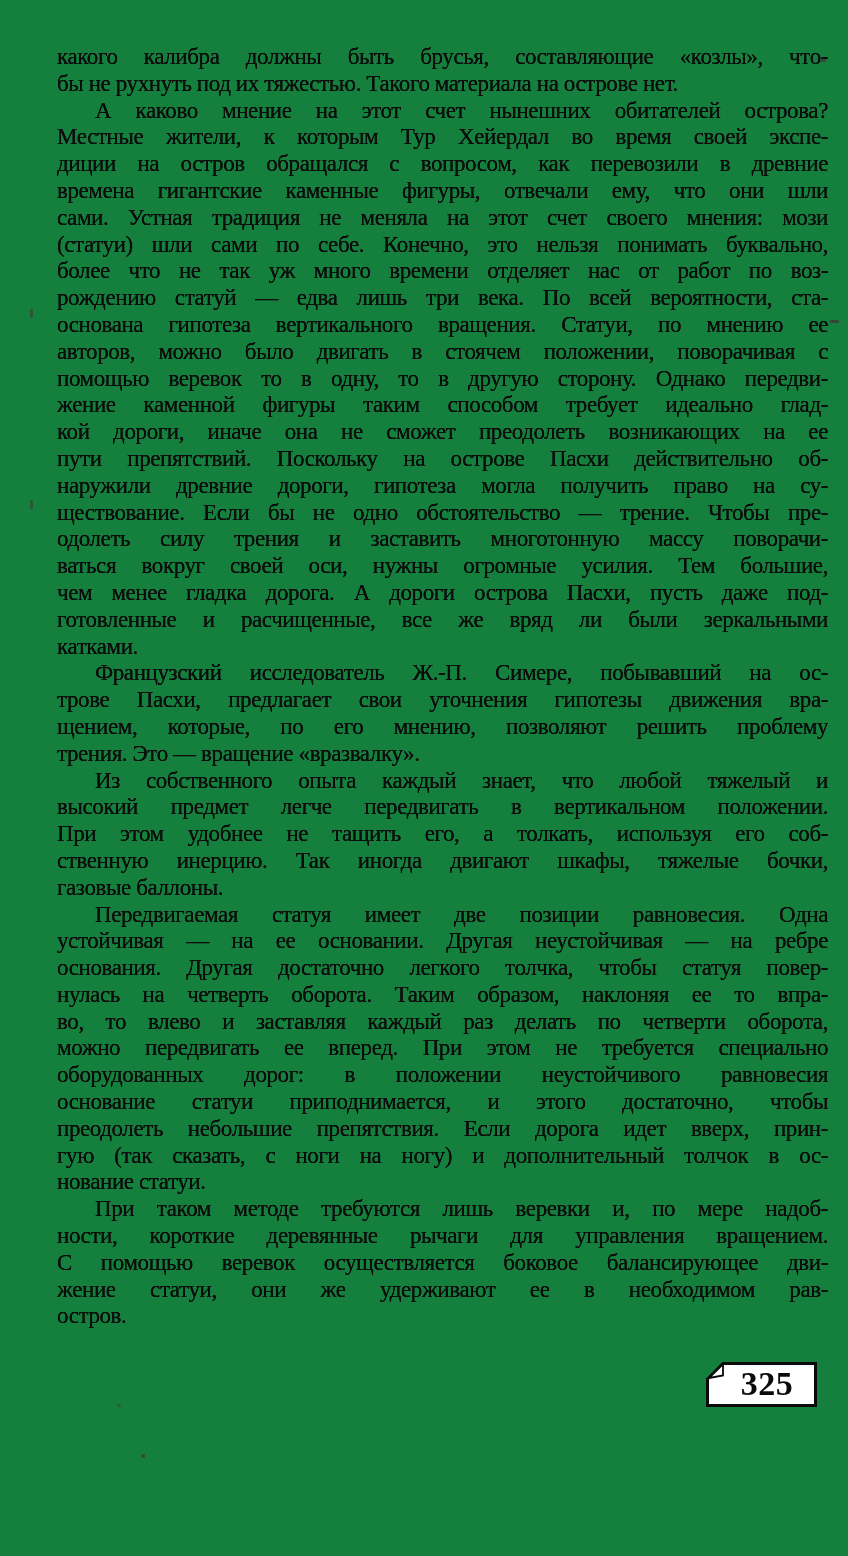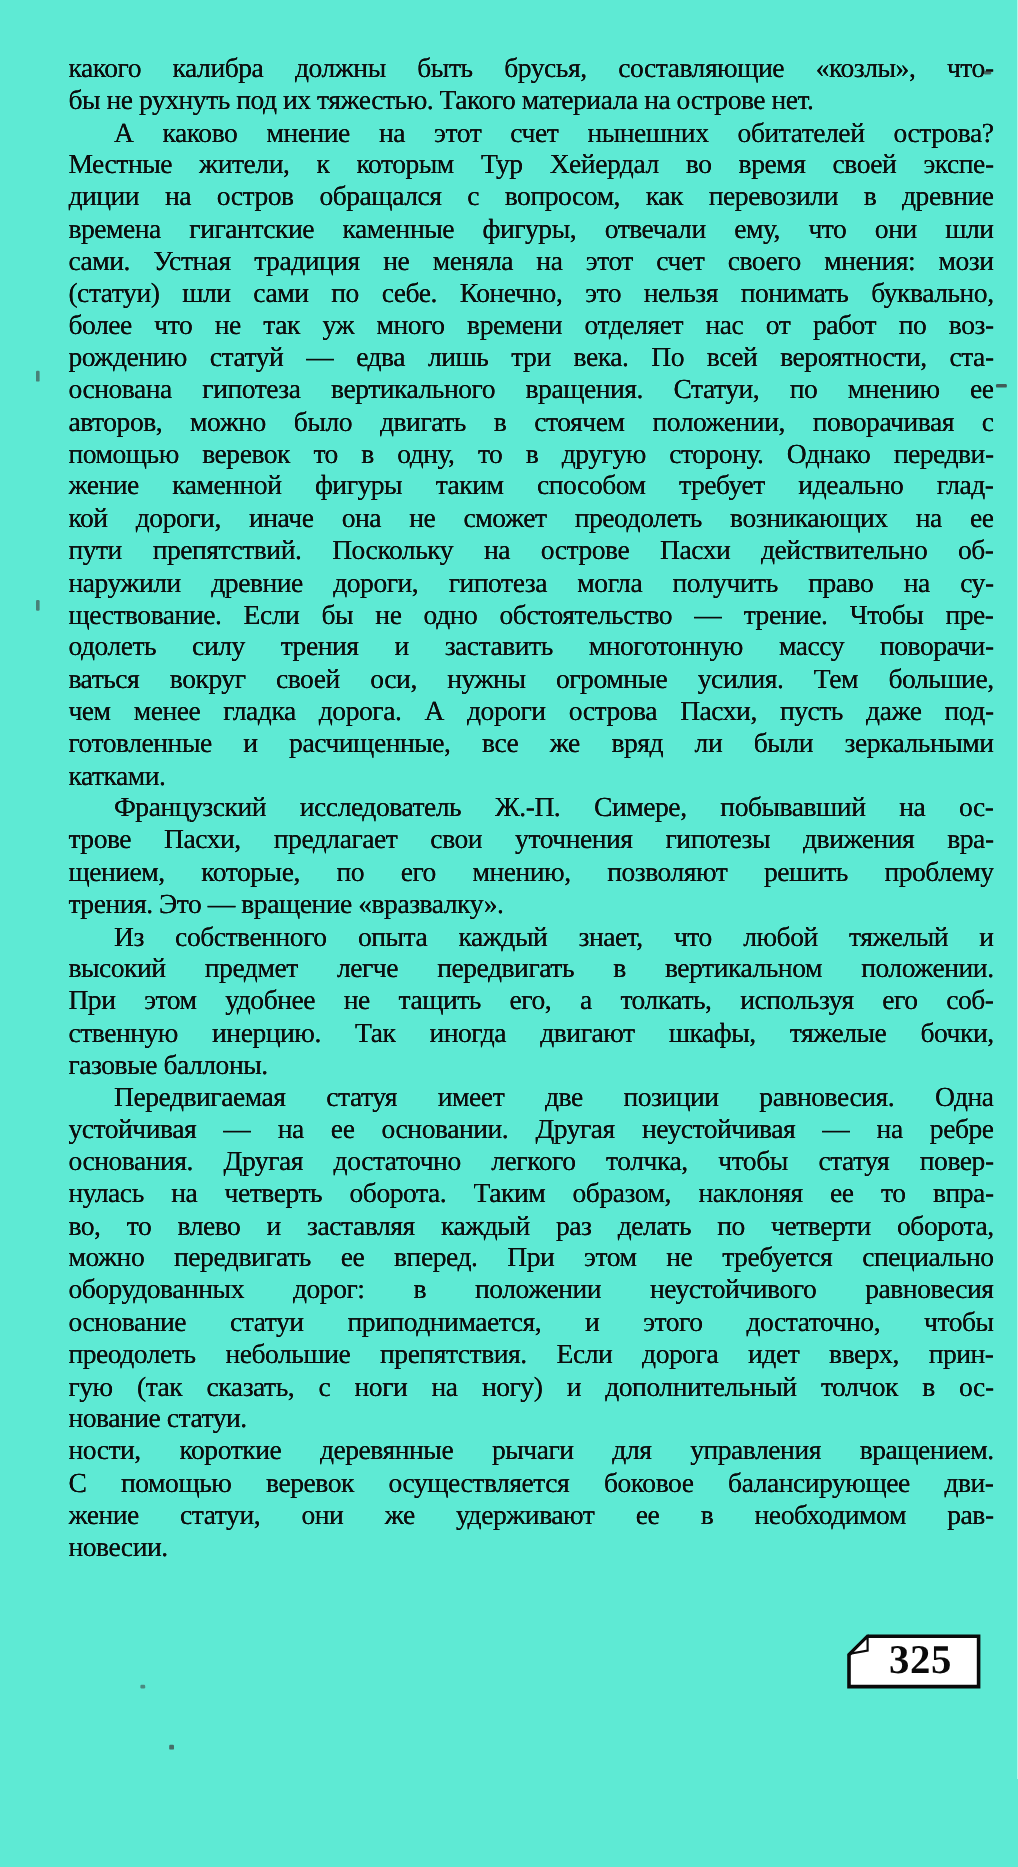--- a/index.html
+++ b/index.html
@@ -4,21 +4,21 @@
 <style>
   html, body {
     margin: 0;
     padding: 0;
     background: #ffffff;
   }
   .page {
     position: relative;
     width: 848px;
     height: 1556px;
-    background: #5eead4;
+    background: #15803d;
     overflow: hidden;
     font-family: "Liberation Serif", serif;
   }
   .text-block {
     position: absolute;
     left: 57px;
     top: 44px;
     width: 771px;
   }
   .line {
@@ -113,24 +113,25 @@
       <div class="line">устойчивая — на ее основании. Другая неустойчивая — на ребре</div>
       <div class="line">основания. Другая достаточно легкого толчка, чтобы статуя повер-</div>
       <div class="line">нулась на четверть оборота. Таким образом, наклоняя ее то впра-</div>
       <div class="line">во, то влево и заставляя каждый раз делать по четверти оборота,</div>
       <div class="line">можно передвигать ее вперед. При этом не требуется специально</div>
       <div class="line">оборудованных дорог: в положении неустойчивого равновесия</div>
       <div class="line">основание статуи приподнимается, и этого достаточно, чтобы</div>
       <div class="line">преодолеть небольшие препятствия. Если дорога идет вверх, прин-</div>
       <div class="line">гую (так сказать, с ноги на ногу) и дополнительный толчок в ос-</div>
       <div class="line end">нование статуи.</div>
+      <div class="line indent">При таком методе требуются лишь веревки и, по мере надоб-</div>
       <div class="line">ности, короткие деревянные рычаги для управления вращением.</div>
       <div class="line">С помощью веревок осуществляется боковое балансирующее дви-</div>
       <div class="line near-badge">жение статуи, они же удерживают ее в необходимом рав-</div>
-      <div class="line end">новесии.</div>
+      <div class="line end">остров.</div>
     </div>
 
   <div class="badge">
     <svg viewBox="0 0 113 47" xmlns="http://www.w3.org/2000/svg">
       <path d="M 18 2.5 L 110.5 2.5 L 110.5 44.5 L 2.5 44.5 L 2.5 18 Z" fill="#ffffff" stroke="#0a0a0a" stroke-width="3" stroke-linejoin="miter"></path>
       <path d="M 18 3 L 4 17 L 18 14.5 Z" fill="#ffffff" stroke="#0a0a0a" stroke-width="1.8" stroke-linejoin="miter"></path>
     </svg>
     <span class="badge-num">325</span>
   </div>
 

